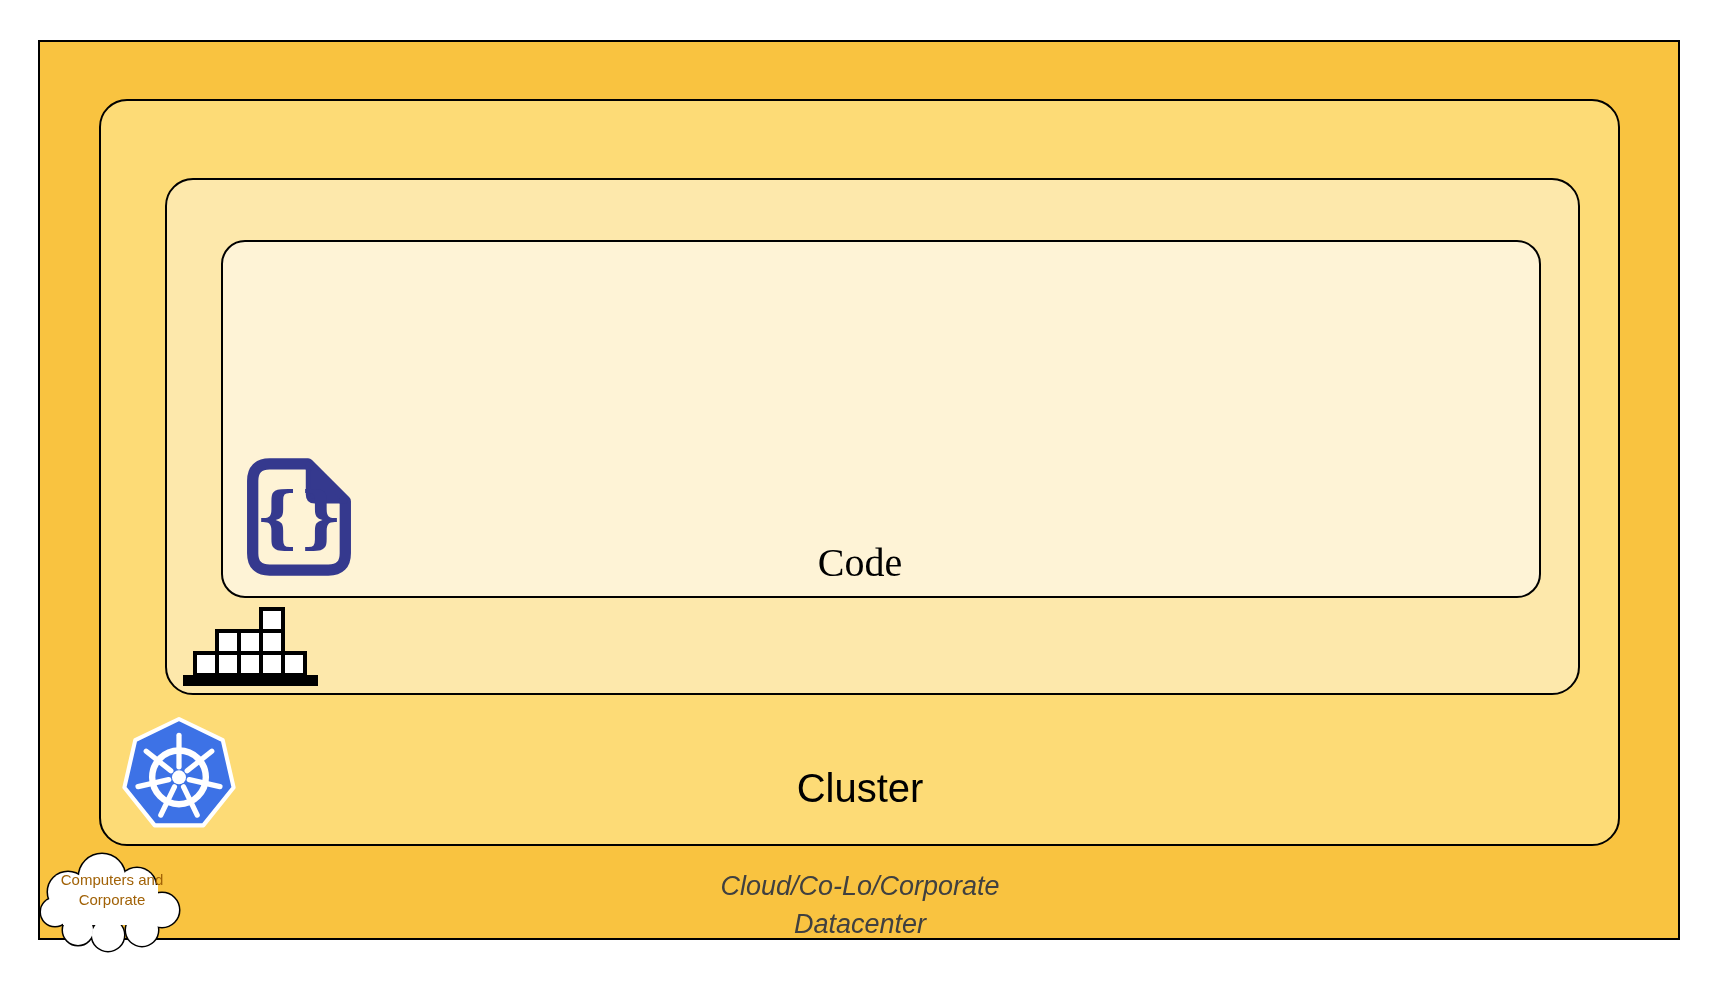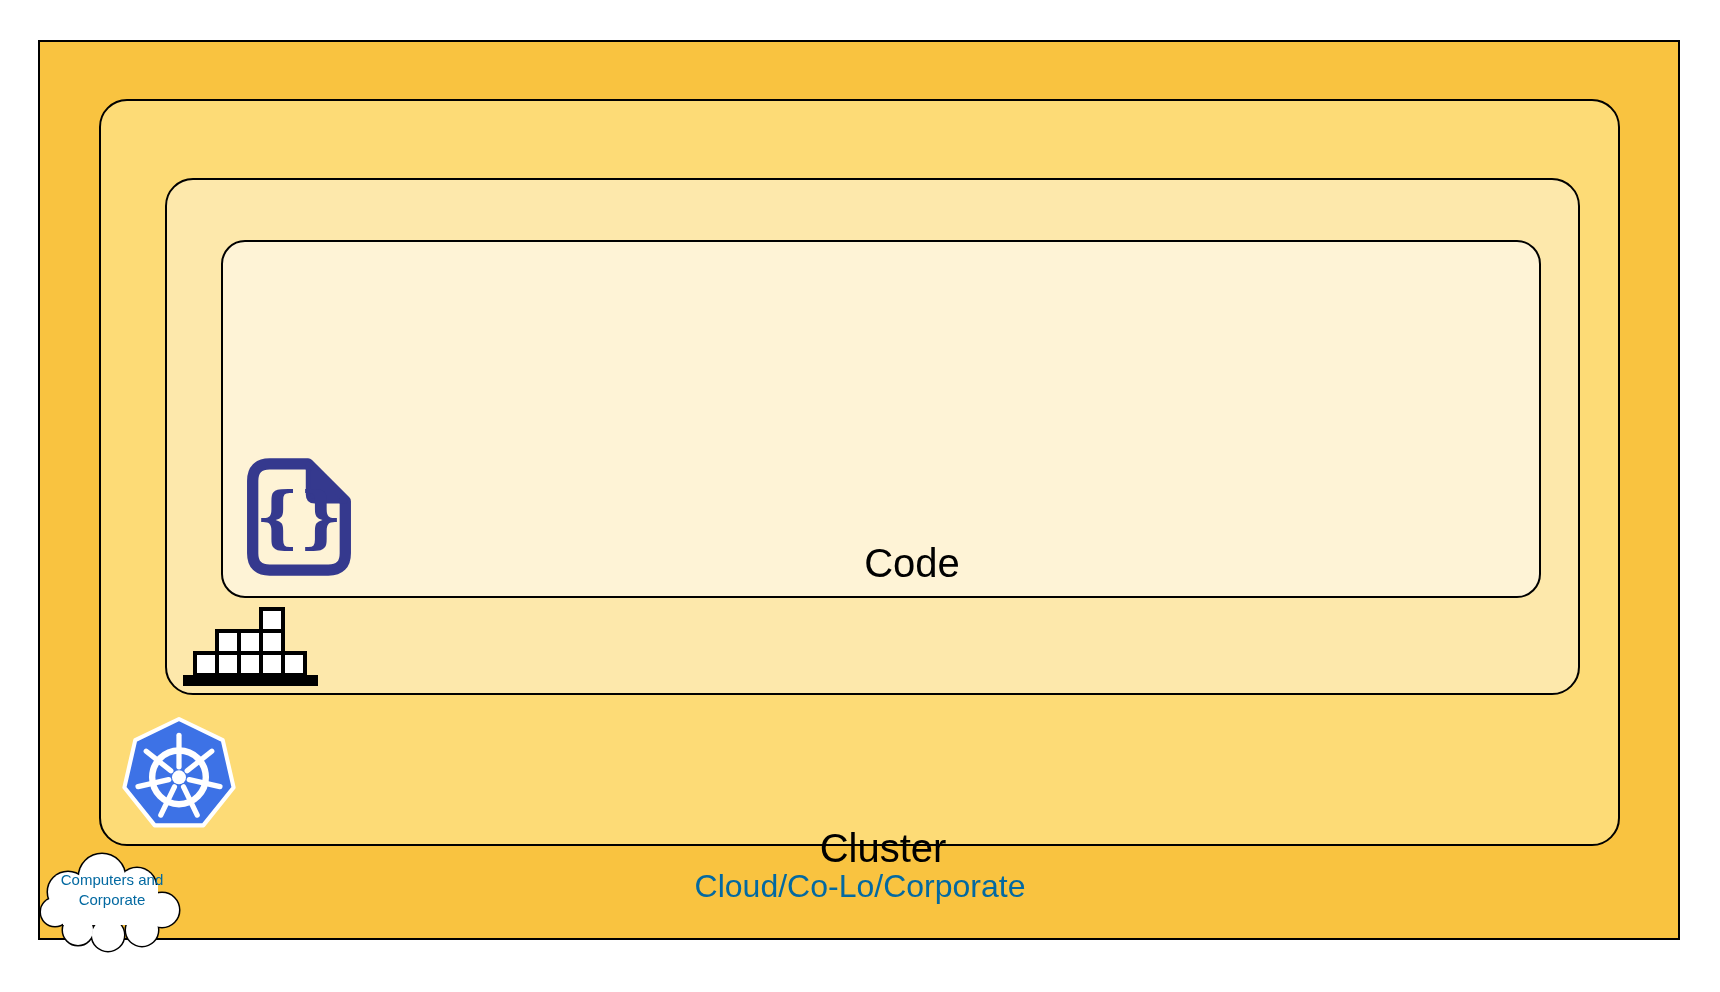--- a/index.html
+++ b/index.html
@@ -6,53 +6,54 @@
   body{font-family:"Liberation Sans", sans-serif;}
   .stage{position:relative;width:1720px;height:992px;background:#ffffff;overflow:hidden;}
 
   .layer{position:absolute;box-sizing:border-box;border:2px solid #000;}
   .layer-datacenter{left:38px;top:40px;width:1642px;height:900px;background:#F9C340;border-radius:0;}
   .layer-cluster{left:99px;top:99px;width:1521px;height:747px;background:#FDDB76;border-radius:28px;}
   .layer-container{left:165px;top:178px;width:1415px;height:517px;background:#FDE8AB;border-radius:28px;}
   .layer-code{left:221px;top:240px;width:1320px;height:358px;background:#FEF3D6;border-radius:24px;}
 
   .layer-label{position:absolute;transform:translateX(-50%);color:#000;font-size:40px;line-height:40px;white-space:nowrap;}
-  .label-code{left:912px;top:543px;}
+  .label-code{left:860px;top:543px;font-family:Liberation Serif, serif;}
   .label-container{left:860px;top:641px;}
-  .label-cluster{left:860px;top:828px;margin-left:23px;}
+  .label-cluster{left:860px;top:768px;}
   .label-datacenter{position:absolute;left:860px;top:867px;transform:translateX(-50%);
-    color:#0369a1;font-size:32px;line-height:38px;text-align:center;white-space:nowrap;}
+    color:#404040;font-size:27px;line-height:38px;text-align:center;white-space:nowrap;font-style:italic;}
 
   .icon{position:absolute;}
   .icon-code{left:240px;top:456px;width:118px;height:122px;}
   .icon-container{left:183px;top:606px;width:135px;height:82px;}
   .icon-k8s{left:118px;top:712px;width:122px;height:126px;}
 
   .cloud-bubble{position:absolute;left:38px;top:850px;width:148px;height:104px;}
   .cloud-bubble svg{position:absolute;left:0;top:0;width:100%;height:100%;}
   .cloud-text{position:absolute;left:0;top:20px;width:100%;text-align:center;
-    font-size:15px;line-height:20px;color:#0369a1;}
+    font-size:15px;line-height:20px;color:#a16207;}
 </style>
 </head>
 <body>
 
 <div class="stage">
 
   <div class="layer layer-datacenter"></div>
 
   <div class="layer layer-cluster"></div>
 
   <div class="layer layer-container"></div>
 
   <div class="layer layer-code"></div>
 
   <div class="layer-label label-code">Code</div>
   <div class="layer-label label-cluster">Cluster</div>
   <div class="label-datacenter">
     <div>Cloud/Co-Lo/Corporate</div>
+    <div>Datacenter</div>
   </div>
 
   <svg class="icon icon-code" viewBox="0 0 104 108">
     <path d="M 60,7 H 26 Q 11,7 11,22 V 86 Q 11,101 26,101 H 78 Q 93,101 93,86 V 40 L 60,7 Z" fill="none" stroke="#35398E" stroke-width="10" stroke-linejoin="round"></path>
     <path d="M 60,7 L 93,40 L 66,40 Q 60,40 60,34 Z" fill="#35398E" stroke="#35398E" stroke-width="4" stroke-linejoin="round"></path>
     <text x="52" y="74" text-anchor="middle" font-family="'DejaVu Serif', serif" font-weight="bold" font-size="60" fill="#35398E">{}</text>
   </svg>
 
   <svg class="icon icon-container" viewBox="0 0 135 82">
     <rect x="0" y="69" width="135" height="11" fill="#000"></rect>

